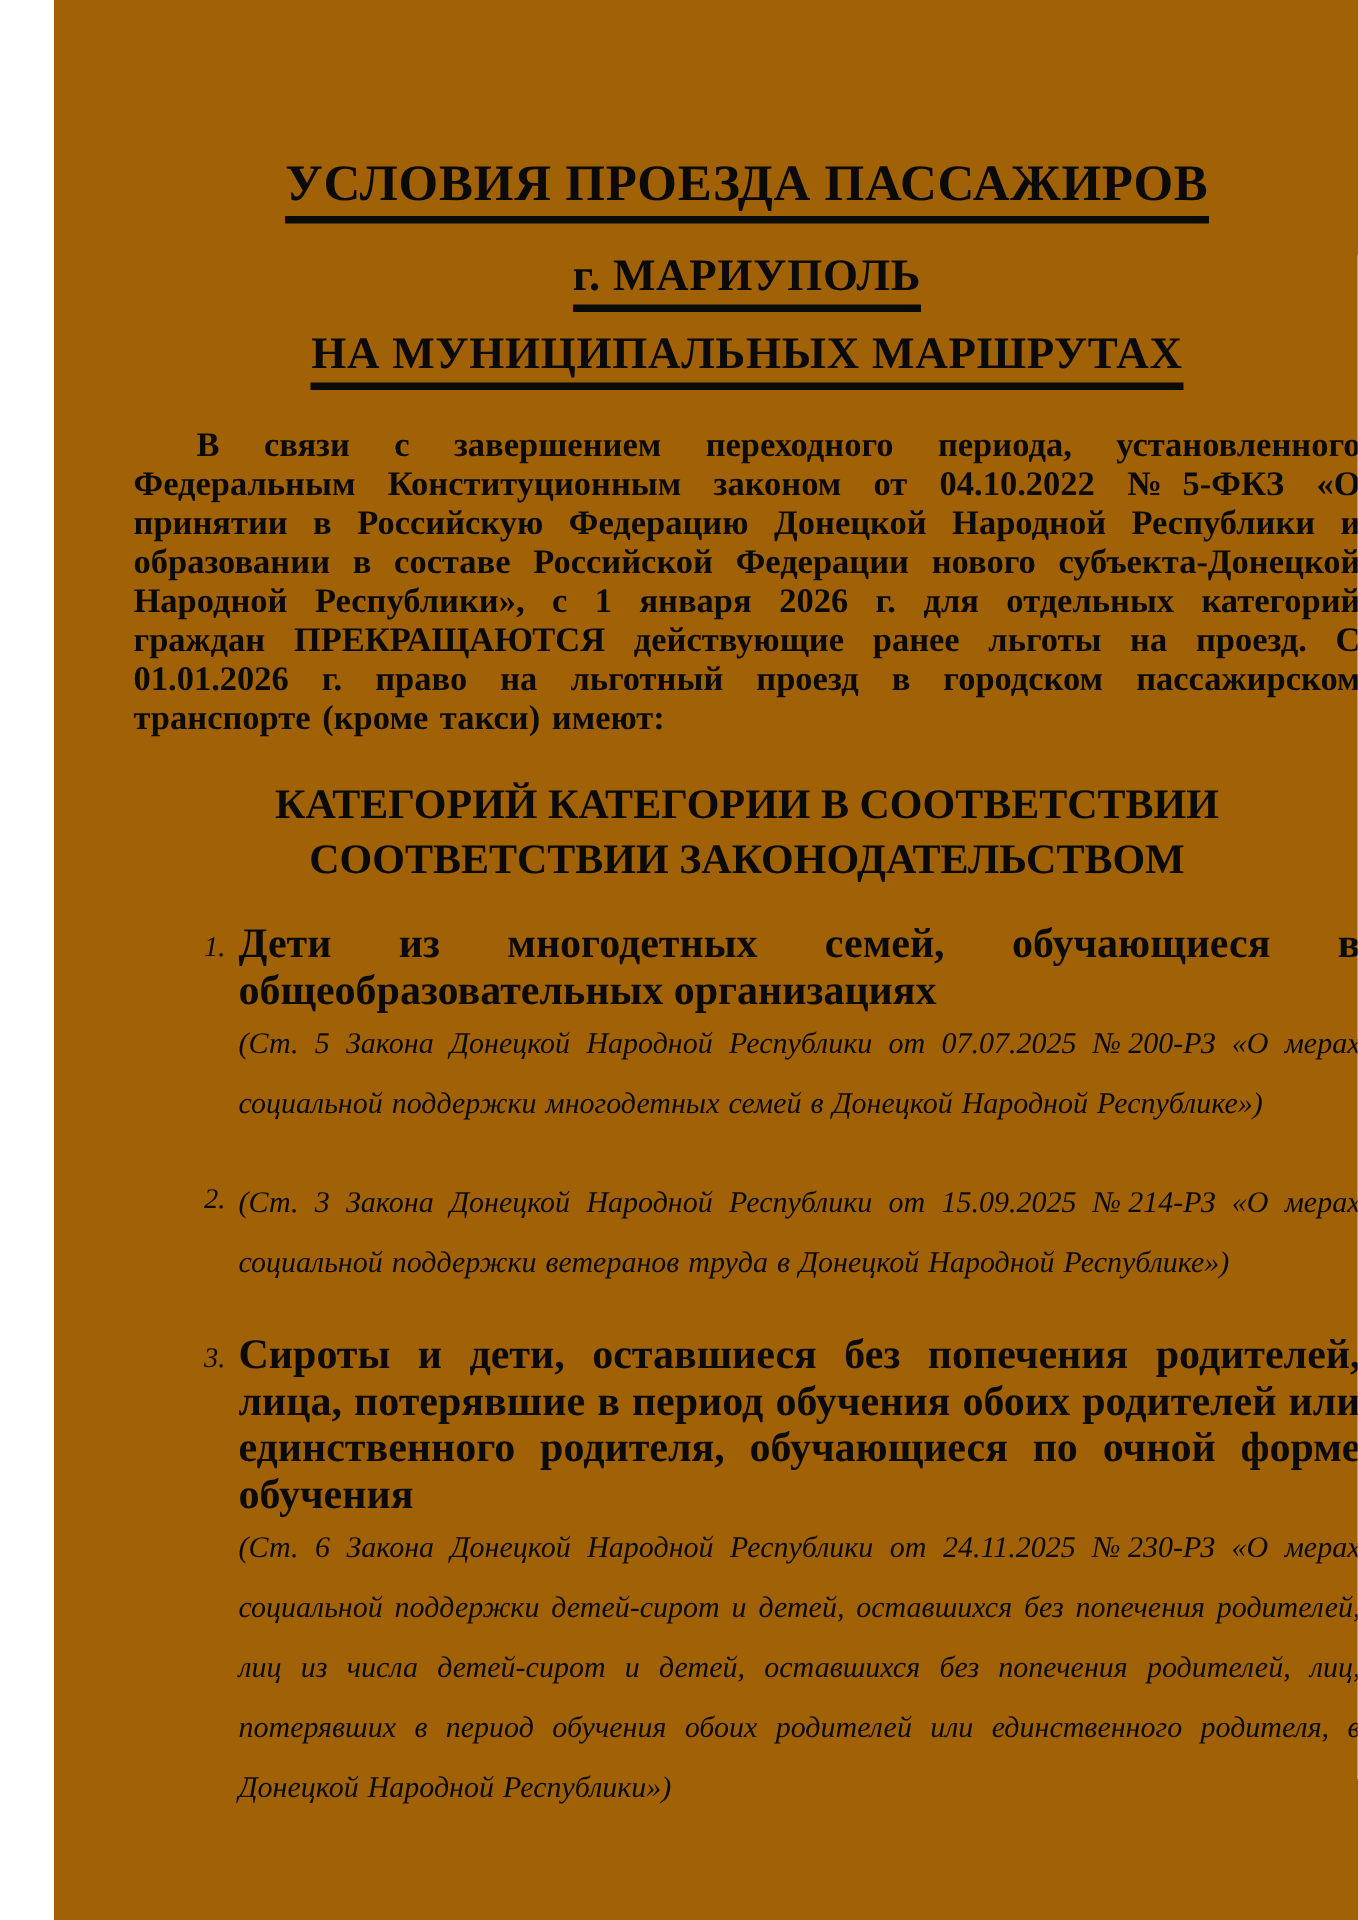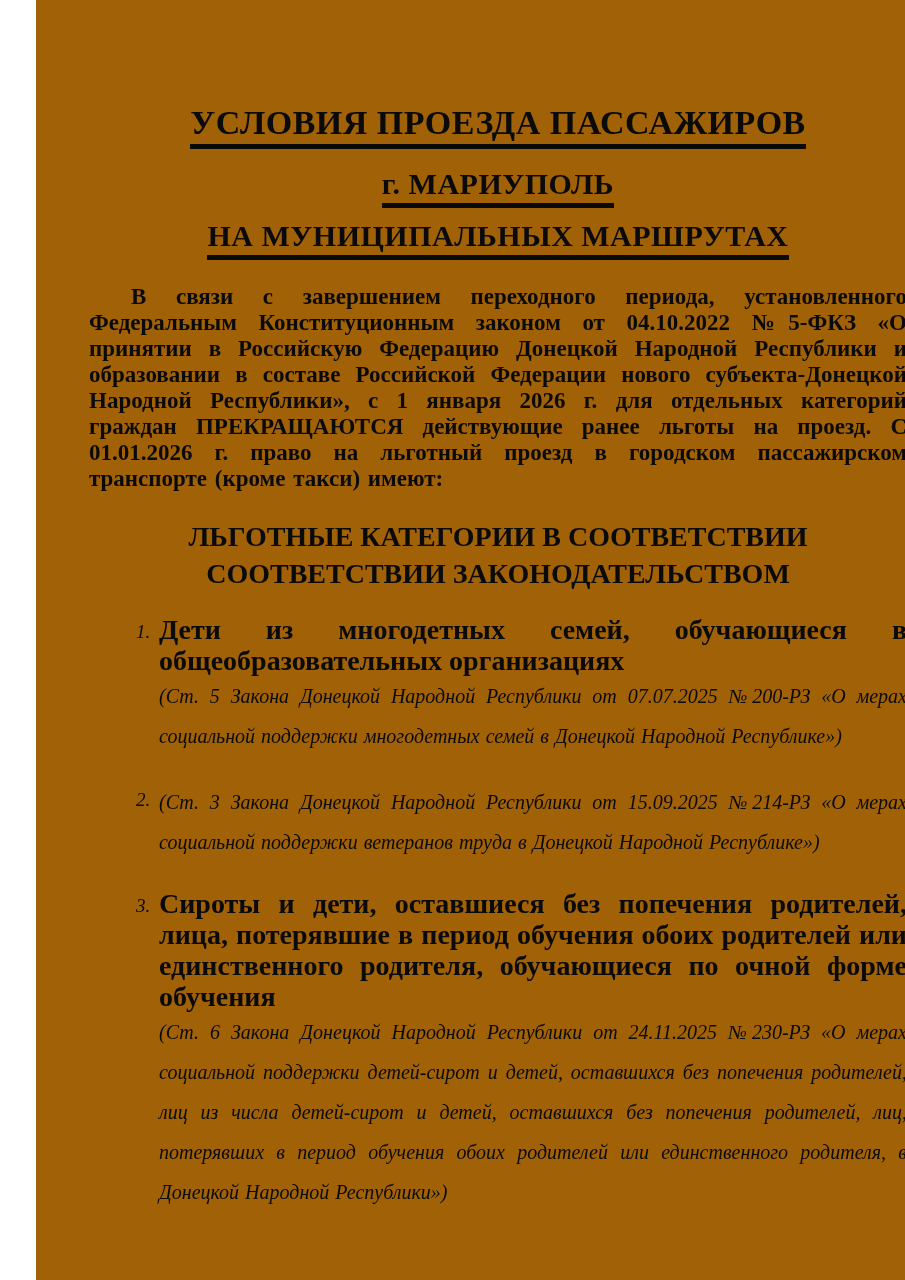--- a/index.html
+++ b/index.html
@@ -101,21 +101,21 @@
       <span>г. МАРИУПОЛЬ</span>
     </div>
     <div class="title-line md">
       <span>НА МУНИЦИПАЛЬНЫХ МАРШРУТАХ</span>
     </div>
   </header>
 
   <p class="intro"><span>В связи с завершением переходного периода, установленного Федеральным Конституционным законом от 04.10.2022 №5-ФКЗ «О принятии в Российскую Федерацию Донецкой Народной Республики и образовании в составе Российской Федерации нового субъекта-Донецкой Народной Республики», с 1 января 2026 г. для отдельных категорий граждан </span><span class="emph">ПРЕКРАЩАЮТСЯ</span><span> действующие ранее льготы на проезд. С 01.01.2026 г. право на льготный проезд в городском пассажирском транспорте (кроме такси) имеют:</span></p>
 
   <h2 class="section-heading">
-    <span>ЛЬГОТНЫЕ КАТЕГОРИИ В СООТВЕТСТВИИ</span><br>
+    <span>КАТЕГОРИЙ КАТЕГОРИИ В СООТВЕТСТВИИ</span><br>
     <span>СООТВЕТСТВИИ ЗАКОНОДАТЕЛЬСТВОМ</span>
   </h2>
 
   <div class="benefit-list">
 
     <div class="list-item">
       <span class="item-number">1.</span>
       <div class="item-title">Дети из многодетных семей, обучающиеся в общеобразовательных организациях</div>
       <div class="item-citation">(Ст. 5 Закона Донецкой Народной Республики от 07.07.2025 №200-РЗ «О мерах социальной поддержки многодетных семей в Донецкой Народной Республике»)</div>
     </div>

